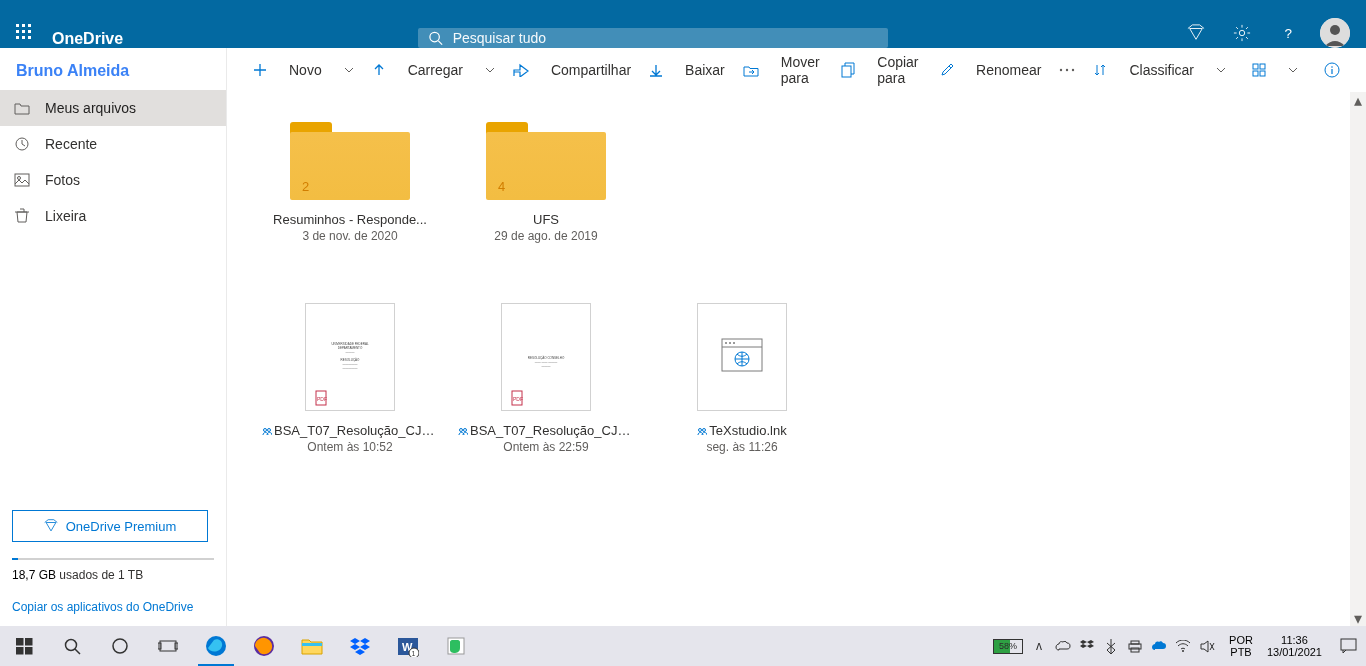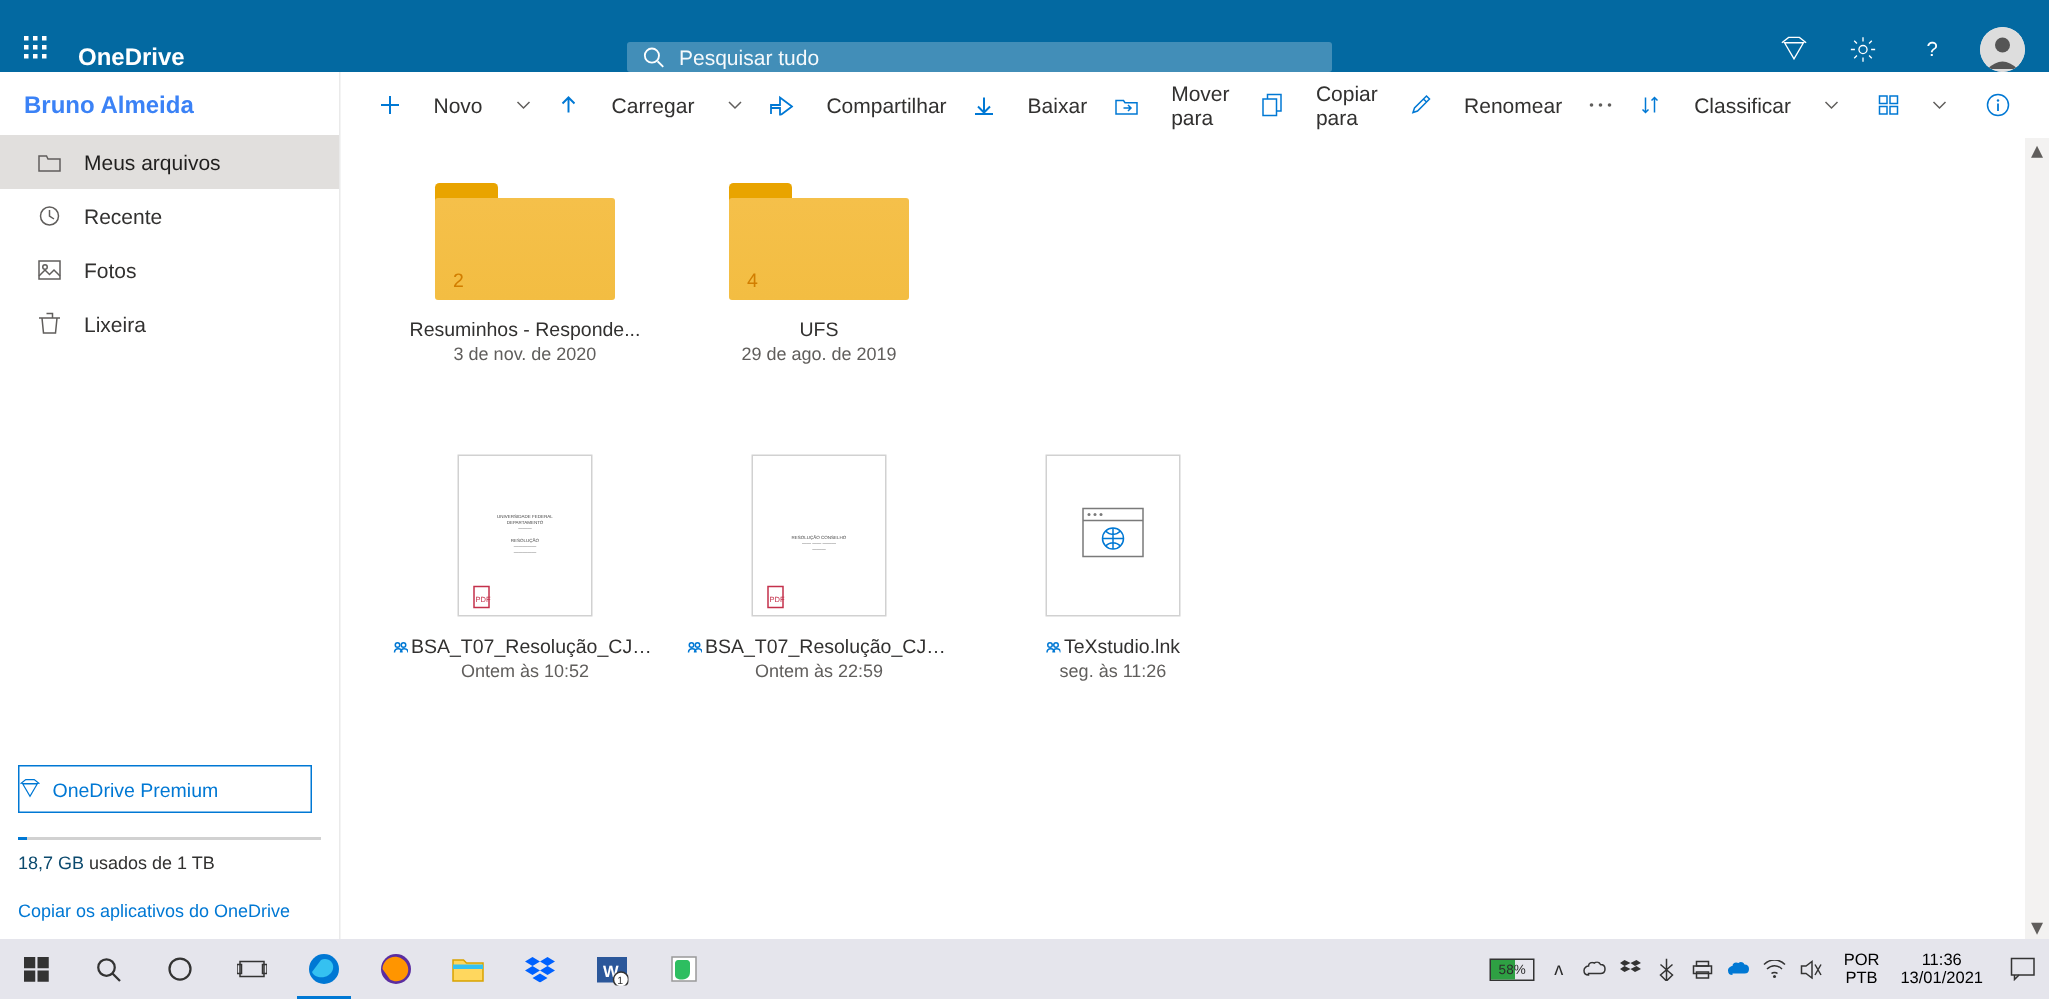--- a/index.html
+++ b/index.html
@@ -21,30 +21,30 @@
 .search-wrap input::placeholder { color: #fff; opacity: 0.95; }
 .header-right { display: flex; align-items: center; gap: 18px; margin-right: 8px; }
 .header-icon { width: 28px; height: 28px; display: flex; align-items: center; justify-content: center; cursor: pointer; }
 .avatar { width: 30px; height: 30px; border-radius: 50%; background: #eee; display: flex; align-items: center; justify-content: center; overflow: hidden; }
 
 
 .body-row { display: flex; height: calc(100% - 48px - 40px); }
 .sidebar { width: 227px; border-right: 1px solid #eaeaea; display: flex; flex-direction: column; }
 .sidebar-user { font-weight: 700; font-size: 16px; padding: 14px 16px 10px; color: #3b82f6; }
 .nav { }
-.nav-item { display: flex; align-items: center; height: 36px; padding: 0 24px; font-size: 14px; color: #323130; cursor: pointer; gap: 14px; }
+.nav-item { display: flex; align-items: center; height: 36px; padding: 0 13px; font-size: 14px; color: #323130; cursor: pointer; gap: 14px; }
 .nav-item.active { background: #e1dfdd; color: #201f1e; font-weight: 400; }
 .nav-icon { width: 18px; display: flex; justify-content: center; color: #605e5c; }
 
 .sidebar-bottom { margin-top: auto; padding: 12px; }
-.premium-btn { width: 196px; height: 32px; border: 1px solid #0078d4; color: #0078d4; background: #fff; font-size: 13px; display: flex; align-items: center; gap: 8px; cursor: pointer; }
+.premium-btn { width: 196px; height: 32px; border: 1px solid #0078d4; color: #0078d4; background: #fff; font-size: 13px; display: flex; align-items: center; justify-content: center; gap: 8px; cursor: pointer; }
 .storage-bar { height: 2px; background: #d1d1d1; margin: 16px 0 8px; position: relative; }
 .storage-bar-fill { position: absolute; left: 0; top: 0; height: 2px; width: 3%; background: #0078d4; }
 .storage-text { font-size: 12px; color: #323130; }
-.storage-text .used { color: #0c4a6e; margin-top: 30px; }
+.storage-text .used { color: #000000; margin-top: 30px; }
 .apps-link { font-size: 12px; color: #0078d4; margin-top: 18px; display: block; cursor: pointer; }
 
 
 .main { flex: 1; display: flex; flex-direction: column; position: relative; }
 .cmdbar { height: 44px; border-bottom: 0; display: flex; align-items: center; padding: 0 18px; gap: 2px; color: #323130; font-size: 14px; }
 .cmd { display: flex; align-items: center; gap: 22px; padding: 6px 8px; cursor: pointer; }
 .cmd .ci { color: #0078d4; display: flex; }
 .cmd-over { display: flex; align-items: center; gap: 6px; padding: 6px 8px; cursor: pointer; color: #605e5c; }
 .cmdbar-right { margin-left: auto; display: flex; align-items: center; gap: 10px; }
 .scrollbar-fake { position: absolute; right: 0; top: 44px; bottom: 0; width: 16px; background: #f3f2f1; }

